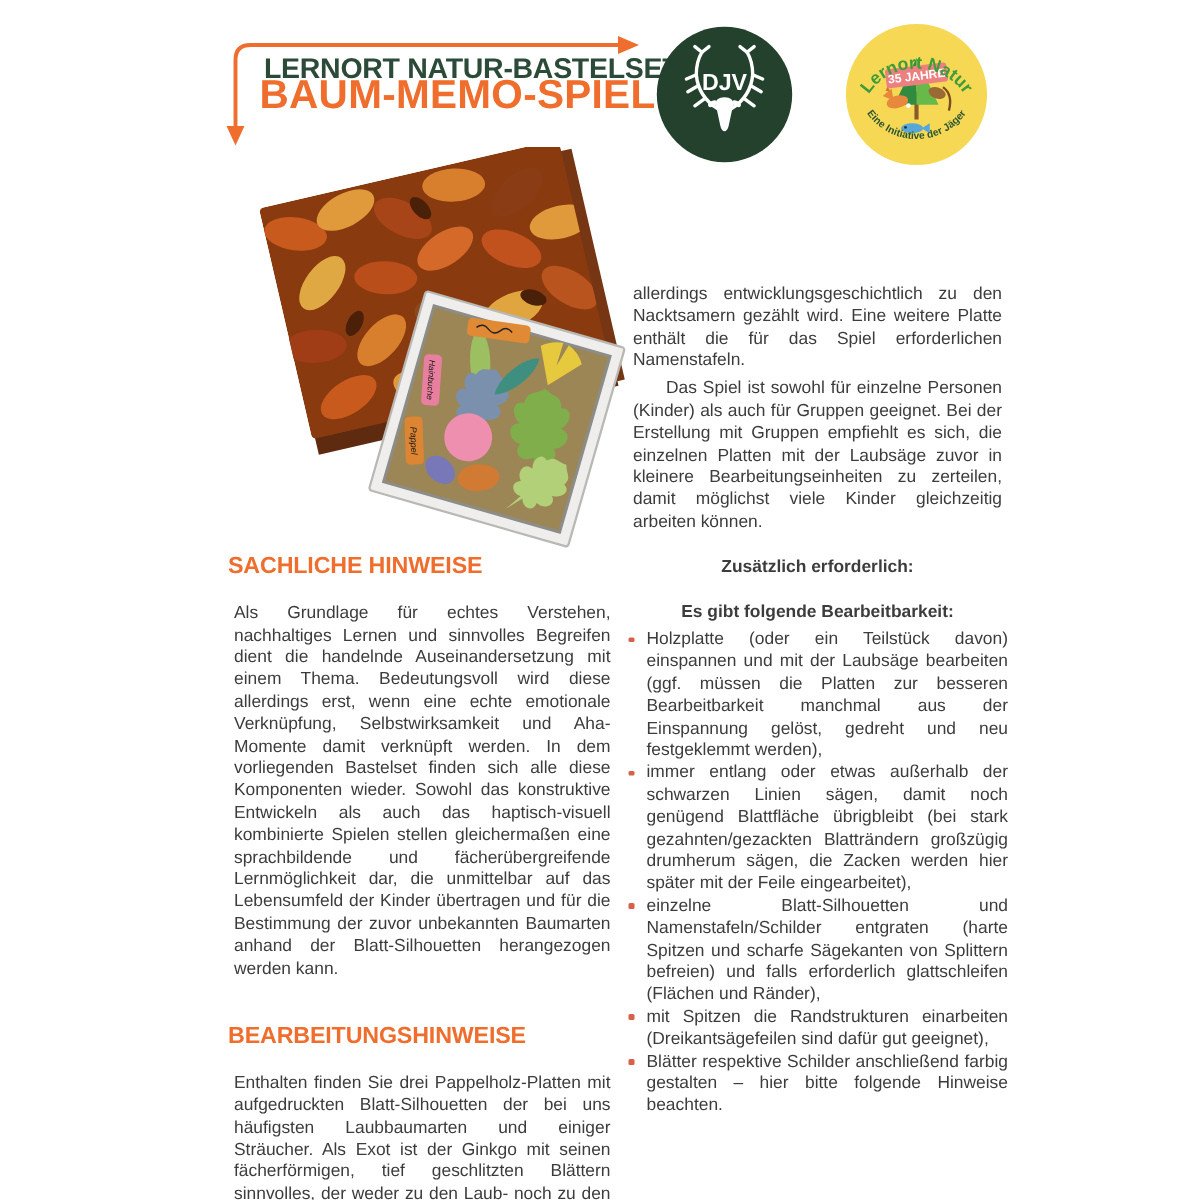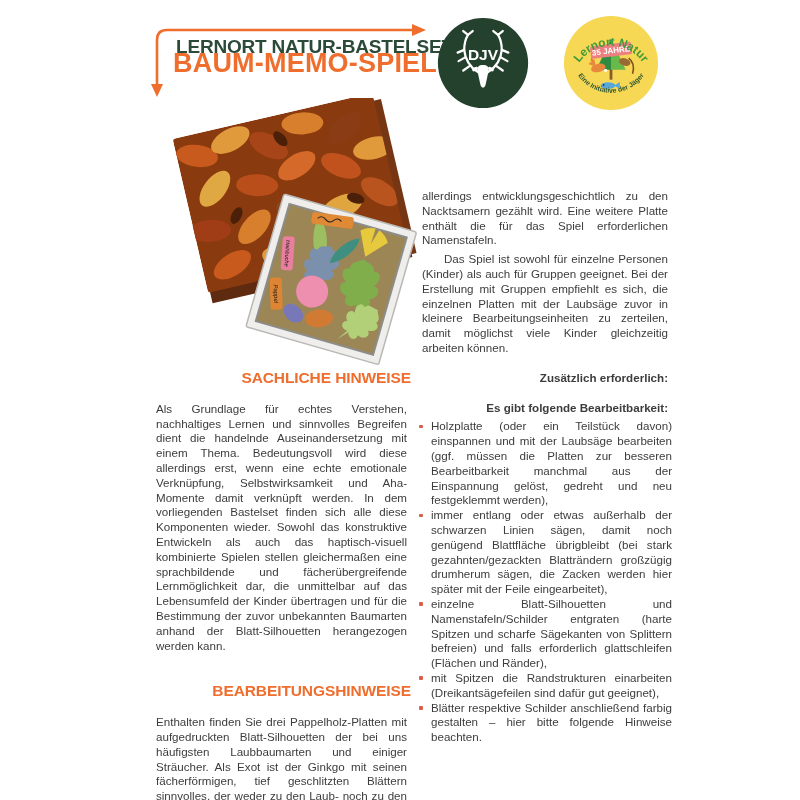--- a/index.html
+++ b/index.html
@@ -8,25 +8,25 @@
   svg{position:absolute;display:block;}
   .kicker{position:absolute;left:176px;top:36px;font-size:19px;font-weight:700;
           letter-spacing:-0.2px;color:#2b4a38;}
   .title{position:absolute;left:173px;top:48px;font-size:27px;font-weight:800;
          letter-spacing:0.2px;color:#ef6d2d;}
   .col{position:absolute;font-size:11.6px;line-height:14.8px;text-align:justify;
        hyphens:auto;-webkit-hyphens:auto;}
   .col-left{left:152px;top:371px;width:259px;}
   .col-right{left:418px;top:185px;width:254px;}
   .col h2{margin:0 0 16px 0;font-size:15.5px;font-weight:700;letter-spacing:-0.1px;
-          color:#ef6d2d;text-align:right;}
+          color:#ef6d2d;text-align:left;}
   .col h2.gap{margin-top:31px;}
   .col p{margin:4px;}
   .col p.indent{text-indent:22px;}
-  .col p.subhead{margin-top:15px;font-weight:700;text-align:right;}
+  .col p.subhead{margin-top:15px;font-weight:700;text-align:center;}
   .col ul{margin:0;padding:0;list-style:none;}
   .col li{position:relative;padding-left:13px;}
   .col li::before{content:"";position:absolute;left:1px;top:5.5px;width:3.5px;height:3.5px;
           border-radius:1px;background:#d95f48;}
 </style>
 </head>
 <body>
 
 <div class="page">
 

